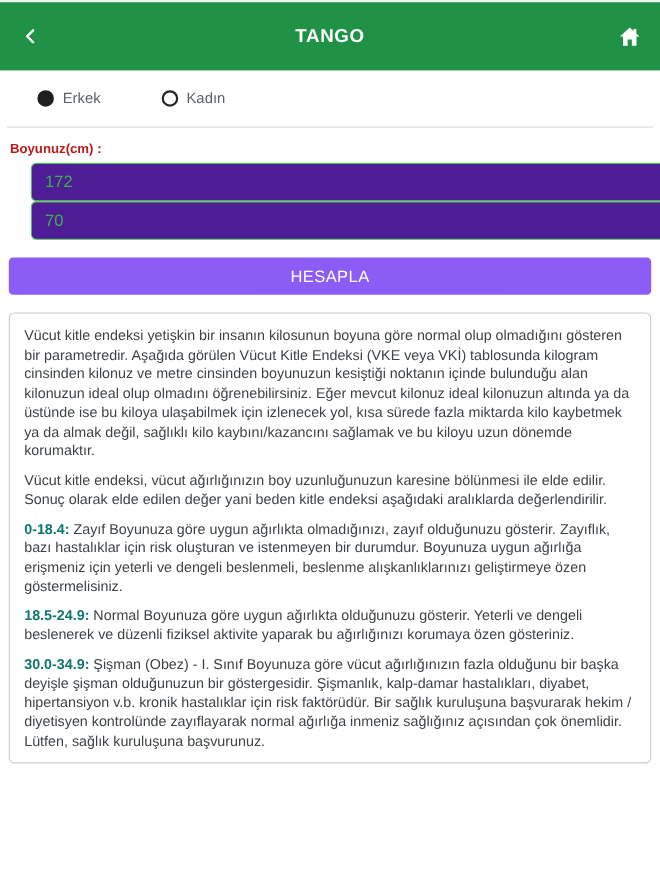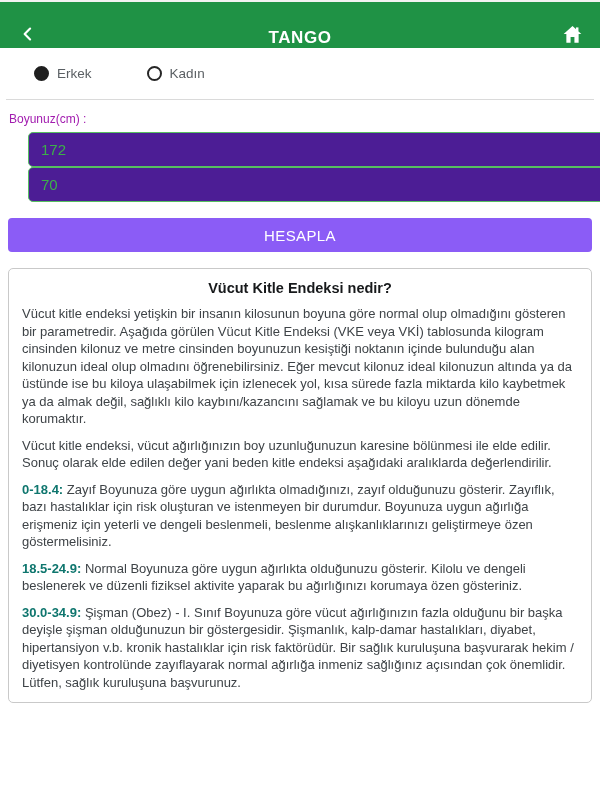--- a/index.html
+++ b/index.html
@@ -7,24 +7,24 @@
     width: 600px; height: 800px;
     overflow: hidden;
     background: #ffffff;
     font-family: "Liberation Sans", "DejaVu Sans", sans-serif;
   }
   * { box-sizing: border-box; }
 
   .top-strip { height: 2px; background: #f2f2f2; }
 
   .app-header {
-    height: 46px;
+    height: 62px;
     background: #1f9245;
     display: flex;
-    align-items: flex-end;
+    align-items: center;
     position: relative;
     padding: 0 14px;
   }
   .app-header .title {
     position: absolute;
     left: 0; right: 0;
     text-align: center;
     color: #ffffff;
     font-weight: bold;
     font-size: 17px;
@@ -59,22 +59,23 @@
   .radio-label { font-size: 13.5px; color: #5a5f63; }
 
   .divider {
     height: 1px;
     background: #dadada;
     margin: 15px 6px 0 6px;
   }
 
   .field-label {
     font-size: 12px;
-    color: #a21caf;
+    color: #b91c1c;
     margin: 12px 0 6px 1px;
+    font-weight: bold;
   }
   .green-input {
     display: block;
     width: 100%;
     height: 35px;
     border: 1.6px solid #56bf60;
     border-radius: 5px;
     outline: none;
     color: #3cb049;
     font-size: 15px;
@@ -160,27 +161,26 @@
 <div class="content">
 
   <div class="field-label">Boyunuz(cm) :</div>
   <input class="green-input" type="text" value="172" style="">
 
   <input class="green-input" type="text" value="70" style="">
 
   <button class="calc-btn">HESAPLA</button>
 
   <div class="info-box">
-    <h3>Vücut Kitle Endeksi nedir?</h3>
     <p>Vücut kitle endeksi yetişkin bir insanın kilosunun boyuna göre normal olup olmadığını gösteren bir parametredir. Aşağıda görülen Vücut Kitle Endeksi (VKE veya VKİ) tablosunda kilogram cinsinden kilonuz ve metre cinsinden boyunuzun kesiştiği noktanın içinde bulunduğu alan kilonuzun ideal olup olmadını öğrenebilirsiniz. Eğer mevcut kilonuz ideal kilonuzun altında ya da üstünde ise bu kiloya ulaşabilmek için izlenecek yol, kısa sürede fazla miktarda kilo kaybetmek ya da almak değil, sağlıklı kilo kaybını/kazancını sağlamak ve bu kiloyu uzun dönemde korumaktır.</p>
 
     <p>Vücut kitle endeksi, vücut ağırlığınızın boy uzunluğunuzun karesine bölünmesi ile elde edilir. Sonuç olarak elde edilen değer yani beden kitle endeksi aşağıdaki aralıklarda değerlendirilir.</p>
 
     <p><b>0-18.4:</b><span> Zayıf Boyunuza göre uygun ağırlıkta olmadığınızı, zayıf olduğunuzu gösterir. Zayıflık, bazı hastalıklar için risk oluşturan ve istenmeyen bir durumdur. Boyunuza uygun ağırlığa erişmeniz için yeterli ve dengeli beslenmeli, beslenme alışkanlıklarınızı geliştirmeye özen göstermelisiniz.</span></p>
 
-    <p><b>18.5-24.9:</b><span> Normal Boyunuza göre uygun ağırlıkta olduğunuzu gösterir. Kilolu ve dengeli beslenerek ve düzenli fiziksel aktivite yaparak bu ağırlığınızı korumaya özen gösteriniz.</span></p>
+    <p><b>18.5-24.9:</b><span> Normal Boyunuza göre uygun ağırlıkta olduğunuzu gösterir. Yeterli ve dengeli beslenerek ve düzenli fiziksel aktivite yaparak bu ağırlığınızı korumaya özen gösteriniz.</span></p>
 
 
     <p><b>30.0-34.9:</b><span> Şişman (Obez) - I. Sınıf Boyunuza göre vücut ağırlığınızın fazla olduğunu bir başka deyişle şişman olduğunuzun bir göstergesidir. Şişmanlık, kalp-damar hastalıkları, diyabet, hipertansiyon v.b. kronik hastalıklar için risk faktörüdür. Bir sağlık kuruluşuna başvurarak hekim / diyetisyen kontrolünde zayıflayarak normal ağırlığa inmeniz sağlığınız açısından çok önemlidir. Lütfen, sağlık kuruluşuna başvurunuz.</span></p>
 
   </div>
 
 </div>
 
 </body></html>

